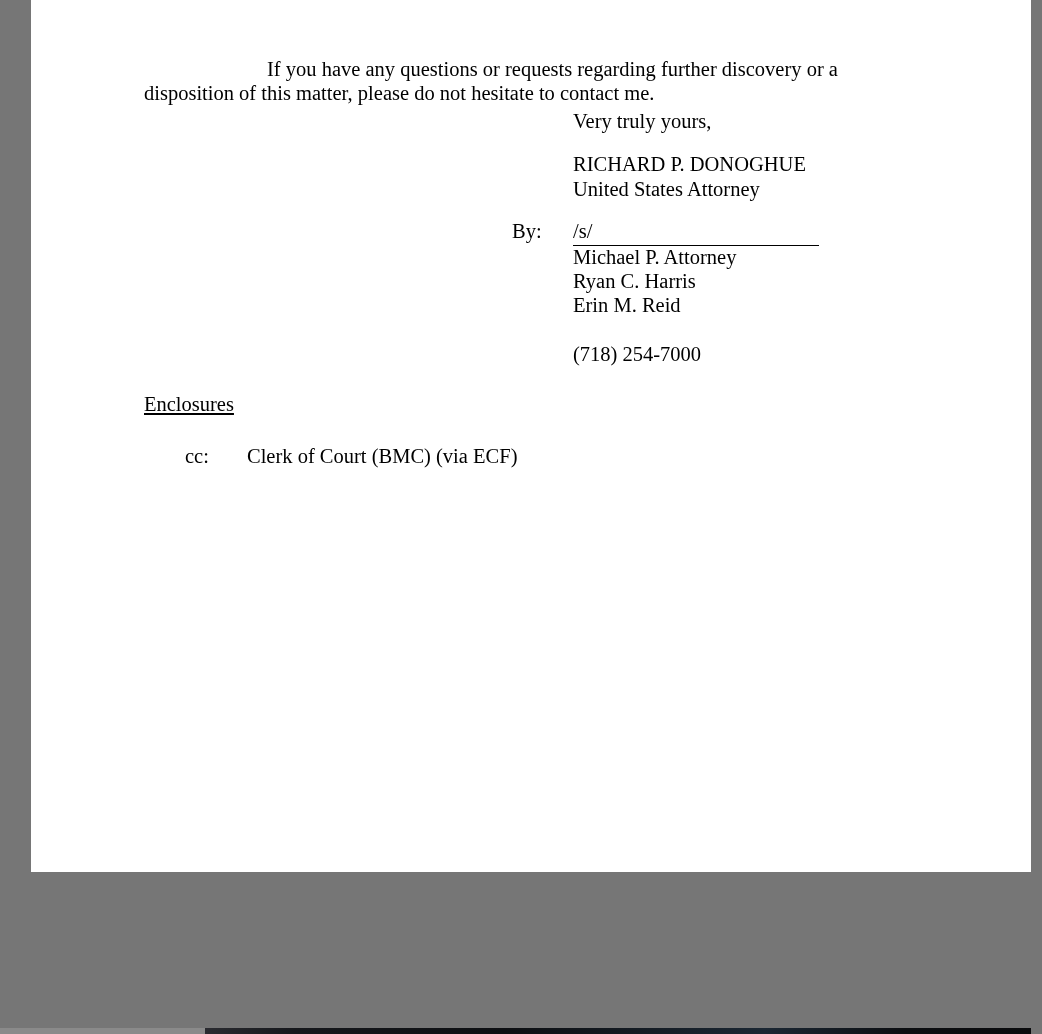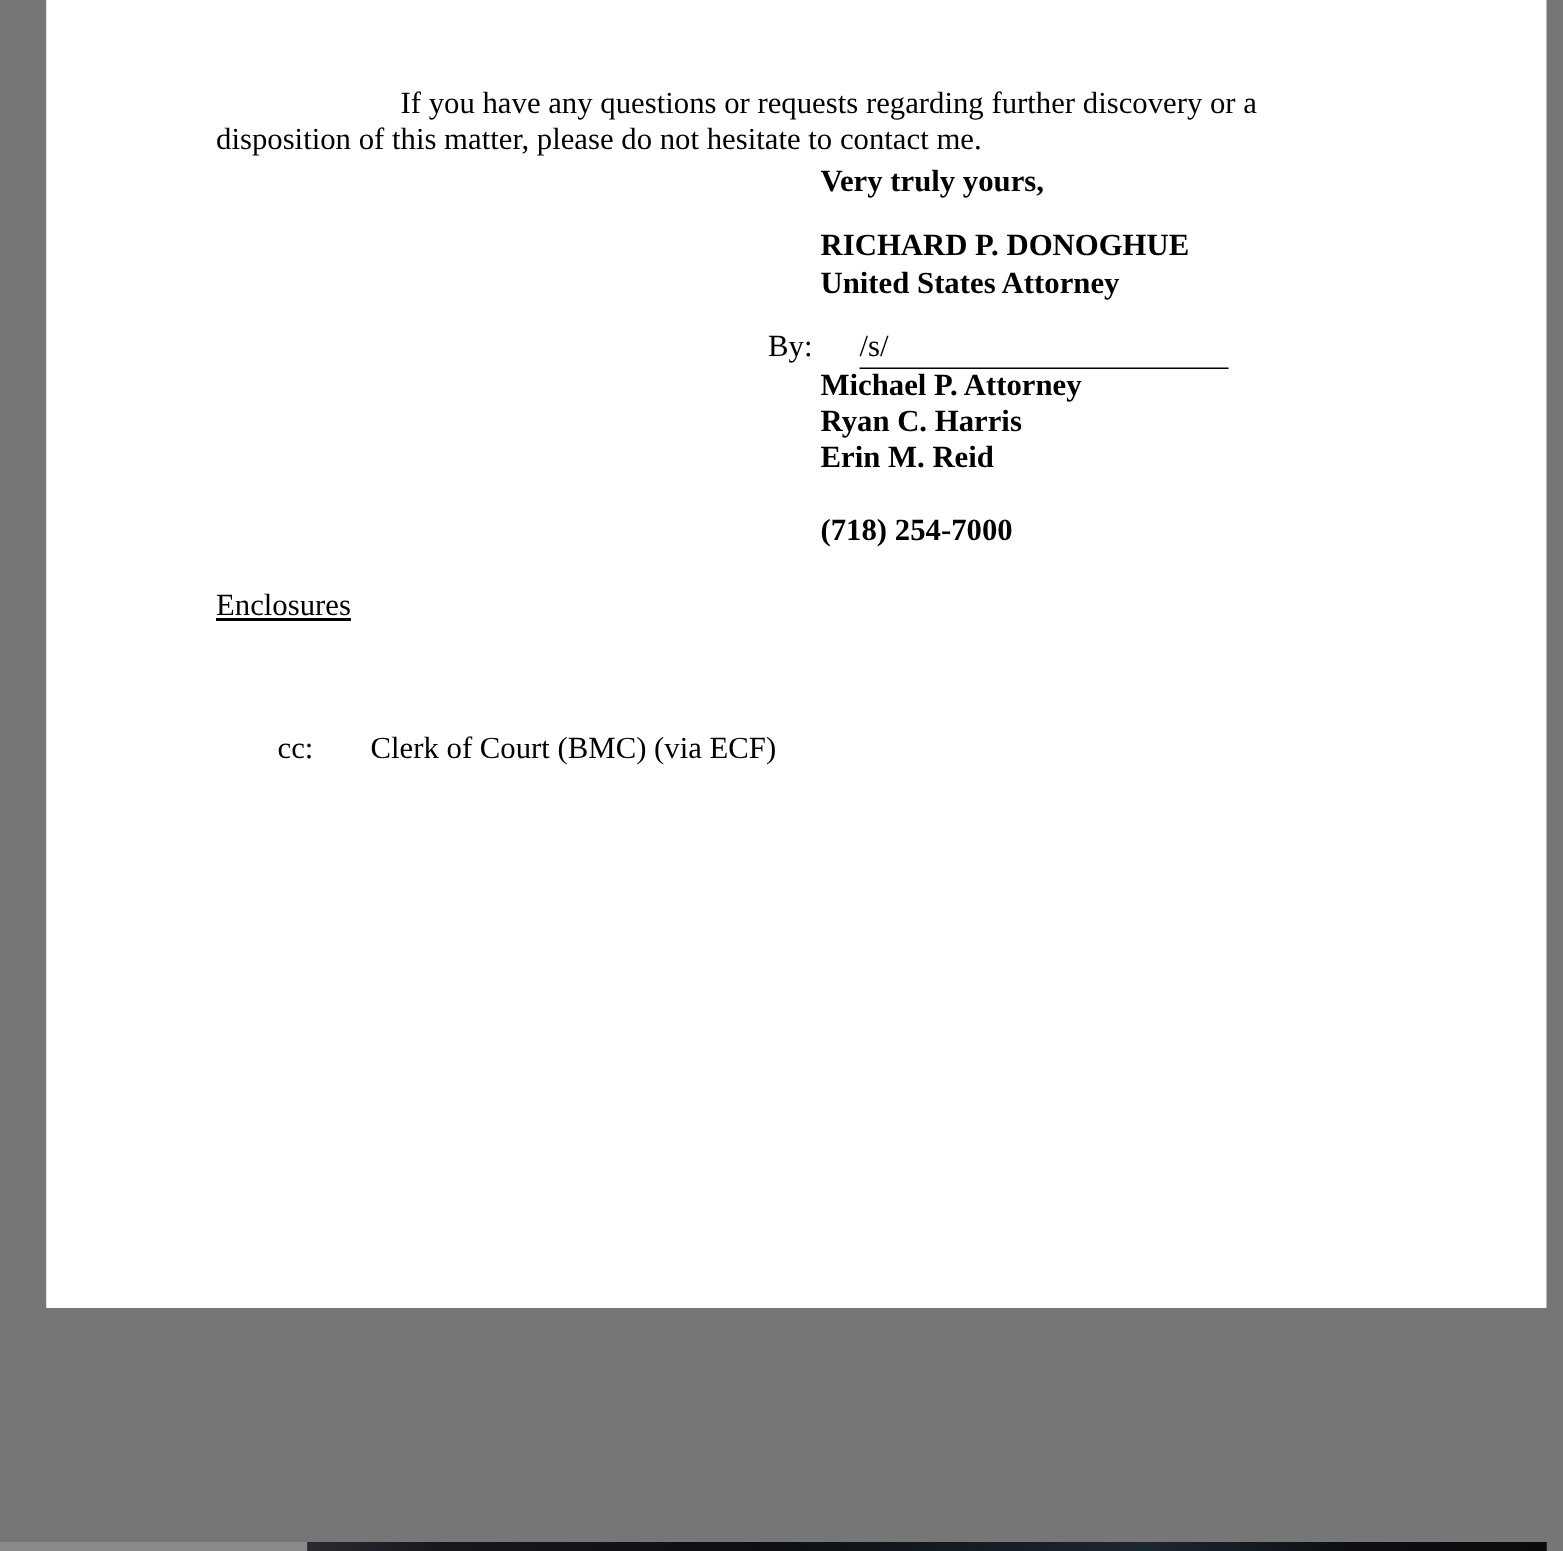--- a/index.html
+++ b/index.html
@@ -67,23 +67,22 @@
     left: 113px;
     width: 722px;
     text-align: left;
     text-indent: 123px;
   }
   #para-closing { top: 36px; }
 
   
   .sig-line {
     position: absolute;
-    left: 516px;
+    left: 542px;
     white-space: pre;
-    font-weight: bold;
   }
   #sig-valediction { top: 109px; }
   #sig-name        { top: 152px; }
   #sig-title       { top: 177px; }
 
   #by-label {
     position: absolute;
     left: 481px;
     top: 219px;
     white-space: pre;
@@ -112,21 +111,21 @@
   #enclosures {
     position: absolute;
     left: 113px;
     top: 392px;
     white-space: pre;
     text-decoration: underline;
   }
   #cc-row {
     position: absolute;
     left: 113px;
-    top: 463px;
+    top: 420px;
     white-space: pre;
   }
   #cc-label {
     display: inline-block;
     width: 62px;
   }
 
   
   #bottom-strip-left {
     position: absolute;

